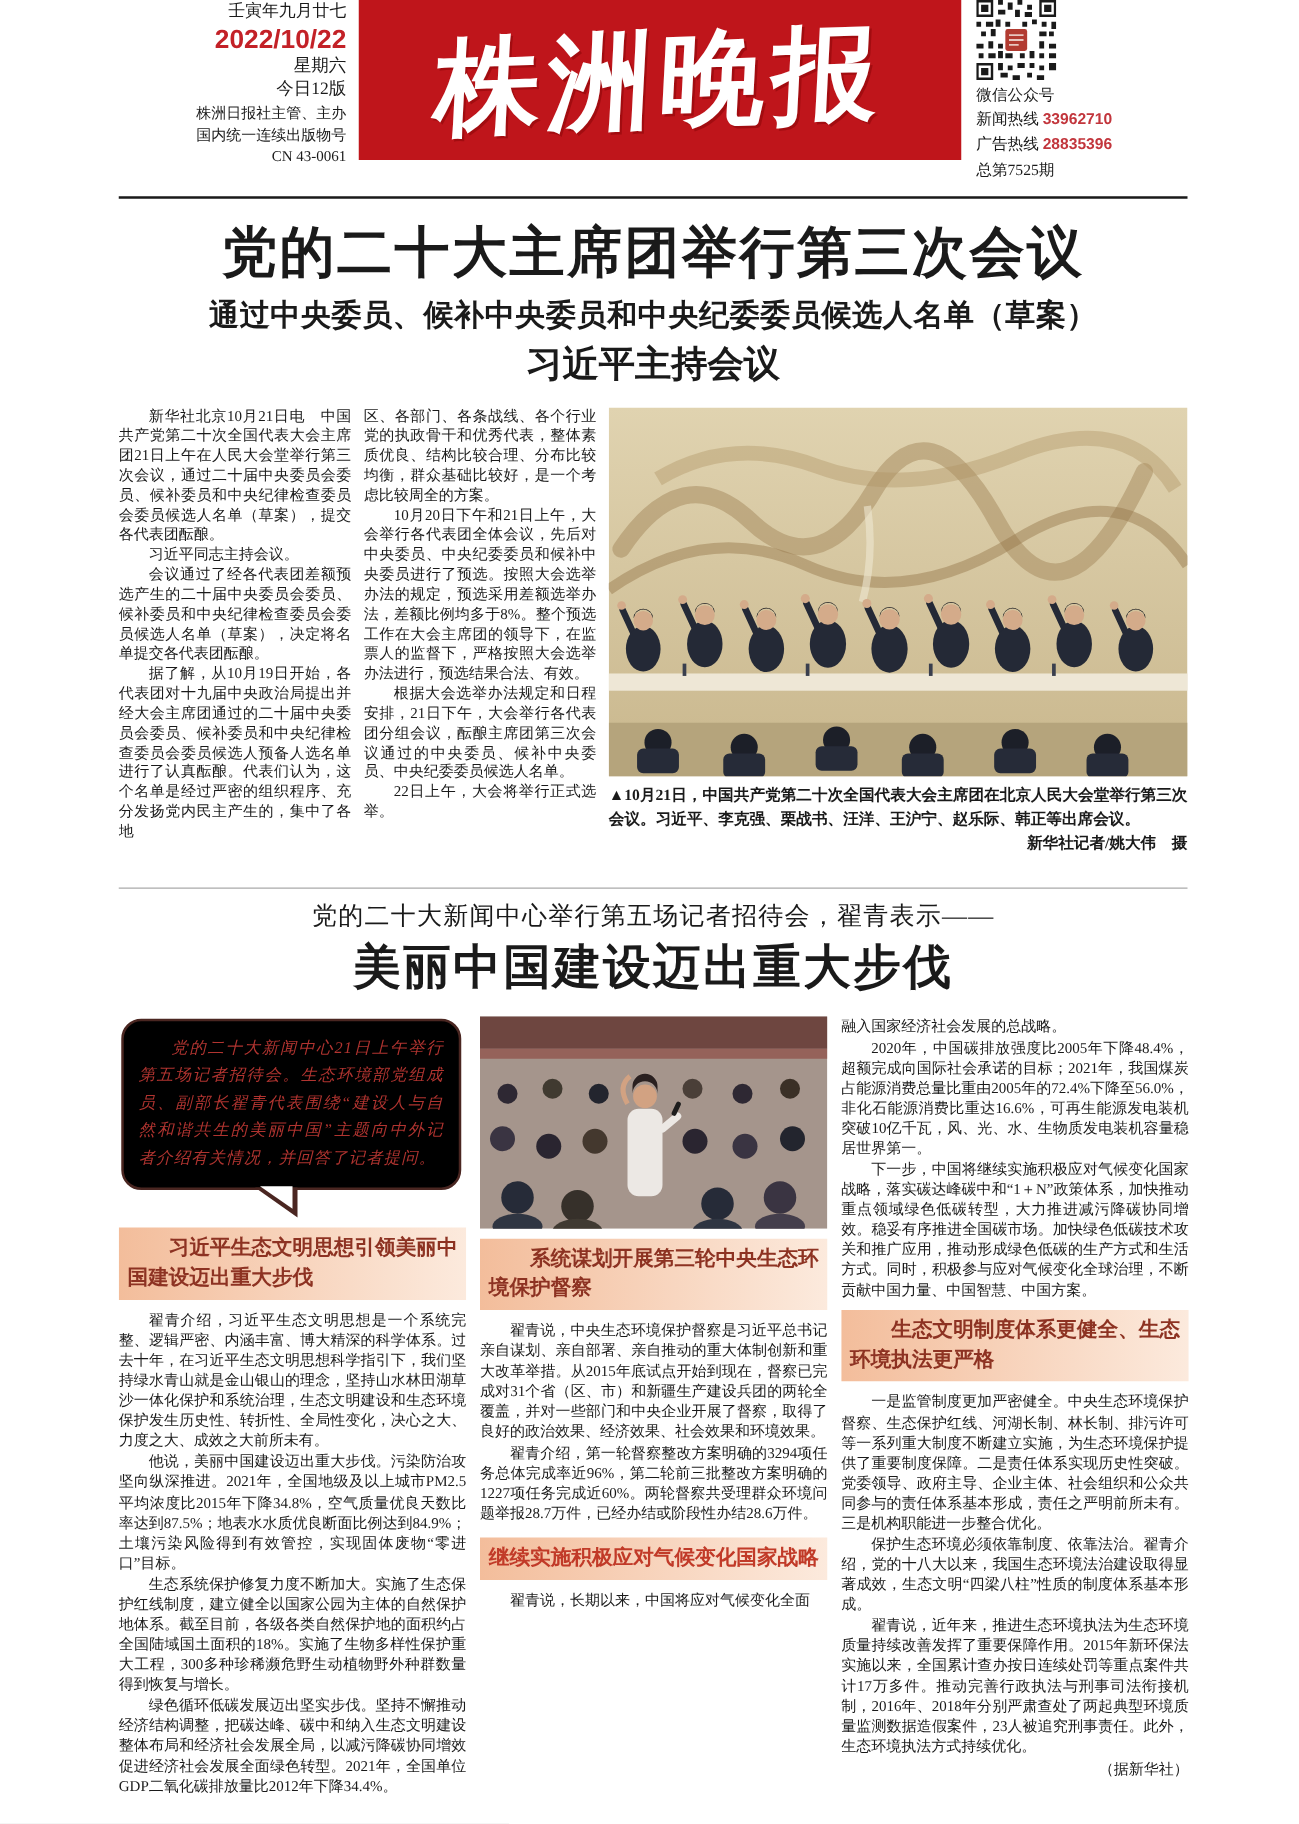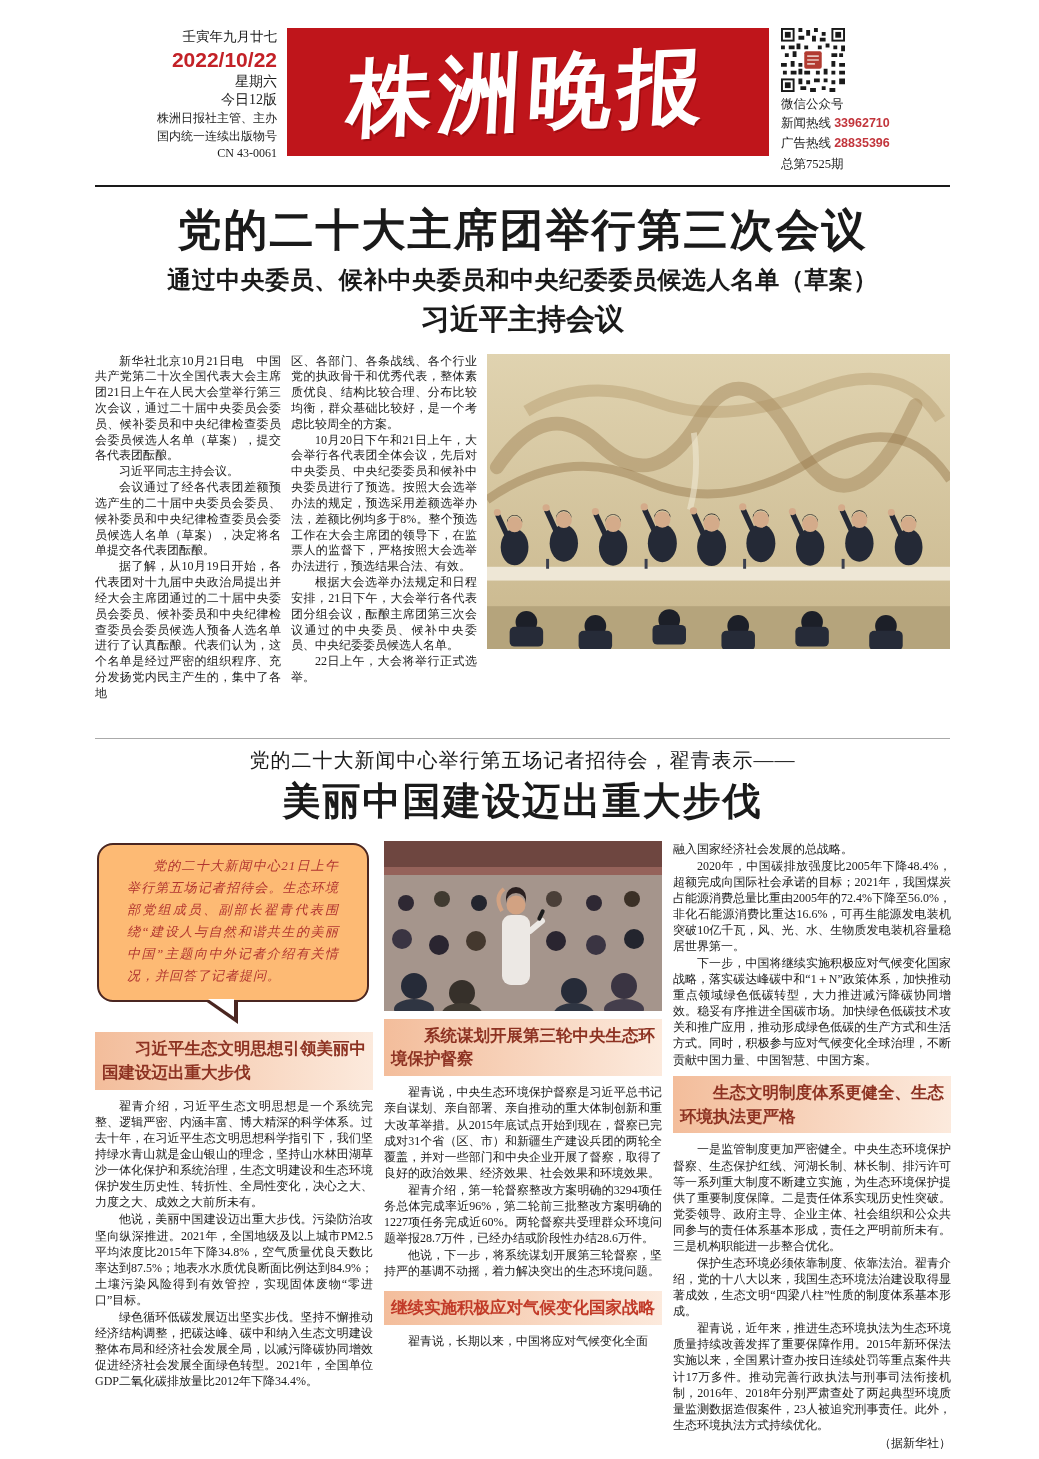--- a/index.html
+++ b/index.html
@@ -5,21 +5,21 @@
   * { margin:0; padding:0; box-sizing:border-box; }
   html,body { background:#e8e8e8; }
   .page {
     width:1039px; height:1459px; background:#ffffff; margin:0 auto;
     position:relative; overflow:hidden;
     font-family:"Liberation Serif","DejaVu Serif",serif; color:#1a1a1a;
   }
   .content { padding:0 89px 0 95px; }
 
   
-  .masthead { display:flex; align-items:flex-start; padding-top:28px; }
+  .masthead { display:flex; align-items:flex-start; }
   .mh-left { width:192px; text-align:right; padding-right:10px; line-height:1.3; }
   .mh-lunar { font-size:13.5px; }
   .mh-date { font-size:21px; font-weight:bold; color:#c32127; font-family:"Liberation Sans","DejaVu Sans",sans-serif; }
   .mh-weekday,.mh-pages { font-size:14px; }
   .mh-org { font-size:12px; margin-top:2px; }
   .mh-org-first { margin-top:2px; }
   .mh-banner {
     width:482px; height:128px; background:#bf151b; flex:0 0 auto;
     display:flex; align-items:center; justify-content:center; overflow:hidden;
   }
@@ -59,21 +59,21 @@
   .s2-kicker { text-align:center; font-size:20px; letter-spacing:1px; margin-bottom:2px;
     font-family:"Liberation Serif","DejaVu Serif",serif; }
   .s2-headline { text-align:center; font-family:"Liberation Sans","DejaVu Sans",sans-serif;
     font-size:38px; font-weight:800; letter-spacing:2px; margin:2px 0 14px; }
   .s2-body { display:flex; gap:11px; }
   .s2-col { width:278px; flex:0 0 auto; font-size:12px; line-height:1.34; height:636px; overflow:hidden; }
   .s2-col p { text-indent:2em; text-align:justify; margin-bottom:1px; }
 
   .bubble {
     position:relative; border:2px solid #4a2621; border-radius:16px;
-    padding:10px 28px 12px; margin:2px 4px 30px 2px; background:#fdba74;
+    padding:10px 12px 12px; margin:2px 4px 30px 2px; background:#000000;
   }
   .bubble p { color:#b13430; font-size:13px; line-height:1.7; font-style:italic;
     letter-spacing:1px; text-indent:2em; text-align:justify; }
   .bubble::after { content:""; position:absolute; bottom:-24px; left:105px;
     border-style:solid; border-width:24px 0 0 34px;
     border-color:#4a2621 transparent transparent transparent; }
   .bubble::before { content:""; position:absolute; bottom:-17px; left:109px; z-index:1;
     border-style:solid; border-width:18px 0 0 26px;
     border-color:#ffffff transparent transparent transparent; }
 
@@ -210,40 +210,45 @@
                 <rect x="360" y="208" width="3" height="10"></rect>
             </g>
             <rect x="0" y="256" width="470" height="44" fill="#b5a47c"></rect>
             <use href="#backhead" transform="translate(40,272)"></use>
             <use href="#backhead" transform="translate(110,276)"></use>
             <use href="#backhead" transform="translate(185,270)"></use>
             <use href="#backhead" transform="translate(255,276)"></use>
             <use href="#backhead" transform="translate(330,272)"></use>
             <use href="#backhead" transform="translate(405,276)"></use>
           </svg>
+          <figcaption>
+            <span>▲10月21日，中国共产党第二十次全国代表大会主席团在北京人民大会堂举行第三次会议。习近平、李克强、栗战书、汪洋、王沪宁、赵乐际、韩正等出席会议。</span>
+            <span class="credit">新华社记者/姚大伟　摄</span>
+          </figcaption>
         </figure>
       </div>
     </section>
 
     <hr class="rule-light">
 
     <section>
       <div class="s2-kicker">党的二十大新闻中心举行第五场记者招待会，翟青表示——</div>
       <h2 class="s2-headline">美丽中国建设迈出重大步伐</h2>
 
       <div class="s2-body">
 
         <div class="s2-col">
           <div class="bubble">
             <p>党的二十大新闻中心21日上午举行第五场记者招待会。生态环境部党组成员、副部长翟青代表围绕“建设人与自然和谐共生的美丽中国”主题向中外记者介绍有关情况，并回答了记者提问。</p>
           </div>
           <div class="sec-head">习近平生态文明思想引领美丽中国建设迈出重大步伐</div>
           <div>
               <p>翟青介绍，习近平生态文明思想是一个系统完整、逻辑严密、内涵丰富、博大精深的科学体系。过去十年，在习近平生态文明思想科学指引下，我们坚持绿水青山就是金山银山的理念，坚持山水林田湖草沙一体化保护和系统治理，生态文明建设和生态环境保护发生历史性、转折性、全局性变化，决心之大、力度之大、成效之大前所未有。</p>
               <p>他说，美丽中国建设迈出重大步伐。污染防治攻坚向纵深推进。2021年，全国地级及以上城市PM2.5平均浓度比2015年下降34.8%，空气质量优良天数比率达到87.5%；地表水水质优良断面比例达到84.9%；土壤污染风险得到有效管控，实现固体废物“零进口”目标。</p>
+              <p>生态系统保护修复力度不断加大。实施了生态保护红线制度，建立健全以国家公园为主体的自然保护地体系。截至目前，各级各类自然保护地的面积约占全国陆域国土面积的18%。实施了生物多样性保护重大工程，300多种珍稀濒危野生动植物野外种群数量得到恢复与增长。</p>
               <p>绿色循环低碳发展迈出坚实步伐。坚持不懈推动经济结构调整，把碳达峰、碳中和纳入生态文明建设整体布局和经济社会发展全局，以减污降碳协同增效促进经济社会发展全面绿色转型。2021年，全国单位GDP二氧化碳排放量比2012年下降34.4%。</p>
             </div>
         </div>
 
         <div class="s2-col">
           <figure>
             <svg class="photo" viewBox="0 0 278 170" aria-hidden="true">
               <rect width="278" height="170" fill="#a5958c"></rect>
               <rect width="278" height="26" fill="#6e4640"></rect>
               <rect y="26" width="278" height="8" fill="#95625a"></rect>
@@ -274,21 +279,20 @@
               <circle cx="132" cy="64" r="9.5" fill="#d2a282"></circle>
               <path d="M122 62 a10 10 0 0 1 20 0 l0 -6 a10 10 0 0 0 -20 0 z" fill="#2a2020"></path>
               <path d="M146 90 L158 80" stroke="#ece8e4" stroke-width="6" stroke-linecap="round"></path>
               <rect x="155" y="68" width="4" height="12" rx="2" fill="#1d1d1d" transform="rotate(25 157 74)"></rect>
             </svg>
           </figure>
           <div class="sec-head">系统谋划开展第三轮中央生态环境保护督察</div>
           <div>
               <p>翟青说，中央生态环境保护督察是习近平总书记亲自谋划、亲自部署、亲自推动的重大体制创新和重大改革举措。从2015年底试点开始到现在，督察已完成对31个省（区、市）和新疆生产建设兵团的两轮全覆盖，并对一些部门和中央企业开展了督察，取得了良好的政治效果、经济效果、社会效果和环境效果。</p>
               <p>翟青介绍，第一轮督察整改方案明确的3294项任务总体完成率近96%，第二轮前三批整改方案明确的1227项任务完成近60%。两轮督察共受理群众环境问题举报28.7万件，已经办结或阶段性办结28.6万件。</p>
-              <p>他说，下一步，将系统谋划开展第三轮督察，坚持严的基调不动摇，着力解决突出的生态环境问题。</p>
             </div>
           <div class="sec-head sec-head-red">继续实施积极应对气候变化国家战略</div>
           <p>翟青说，长期以来，中国将应对气候变化全面</p>
         </div>
 
         <div class="s2-col">
           <div class="cont">
               <p>融入国家经济社会发展的总战略。</p>
               <p>2020年，中国碳排放强度比2005年下降48.4%，超额完成向国际社会承诺的目标；2021年，我国煤炭占能源消费总量比重由2005年的72.4%下降至56.0%，非化石能源消费比重达16.6%，可再生能源发电装机突破10亿千瓦，风、光、水、生物质发电装机容量稳居世界第一。</p>
               <p>下一步，中国将继续实施积极应对气候变化国家战略，落实碳达峰碳中和“1＋N”政策体系，加快推动重点领域绿色低碳转型，大力推进减污降碳协同增效。稳妥有序推进全国碳市场。加快绿色低碳技术攻关和推广应用，推动形成绿色低碳的生产方式和生活方式。同时，积极参与应对气候变化全球治理，不断贡献中国力量、中国智慧、中国方案。</p>

